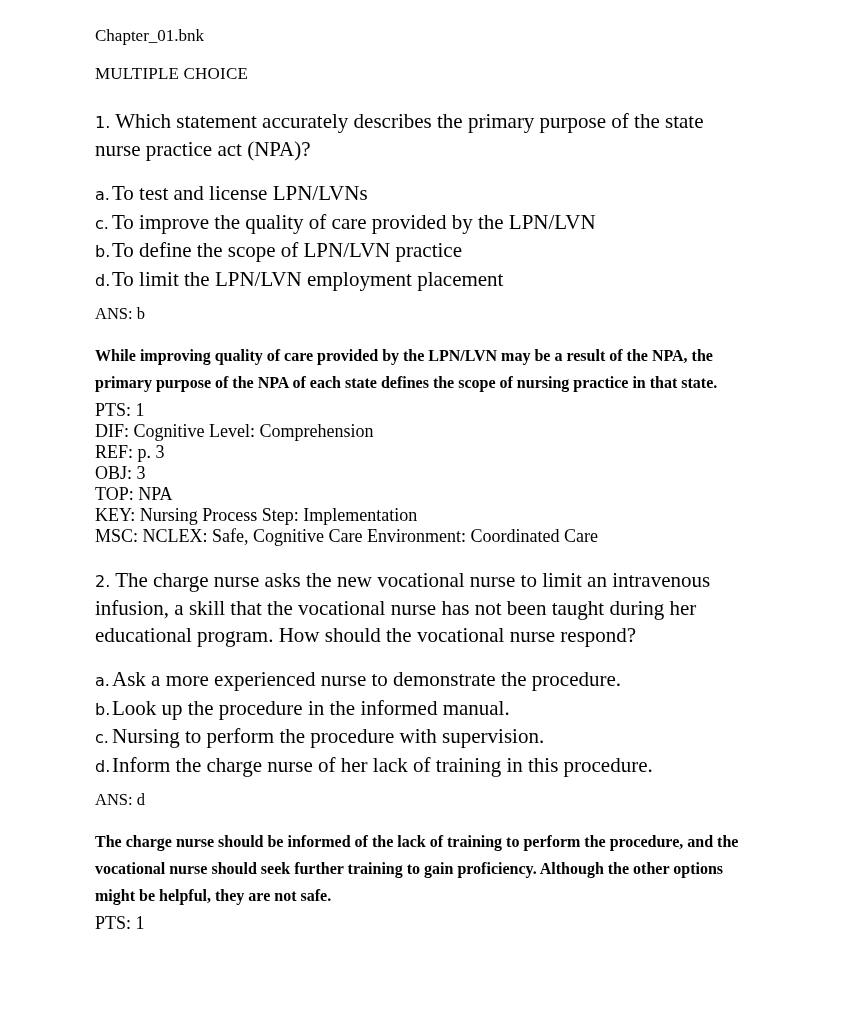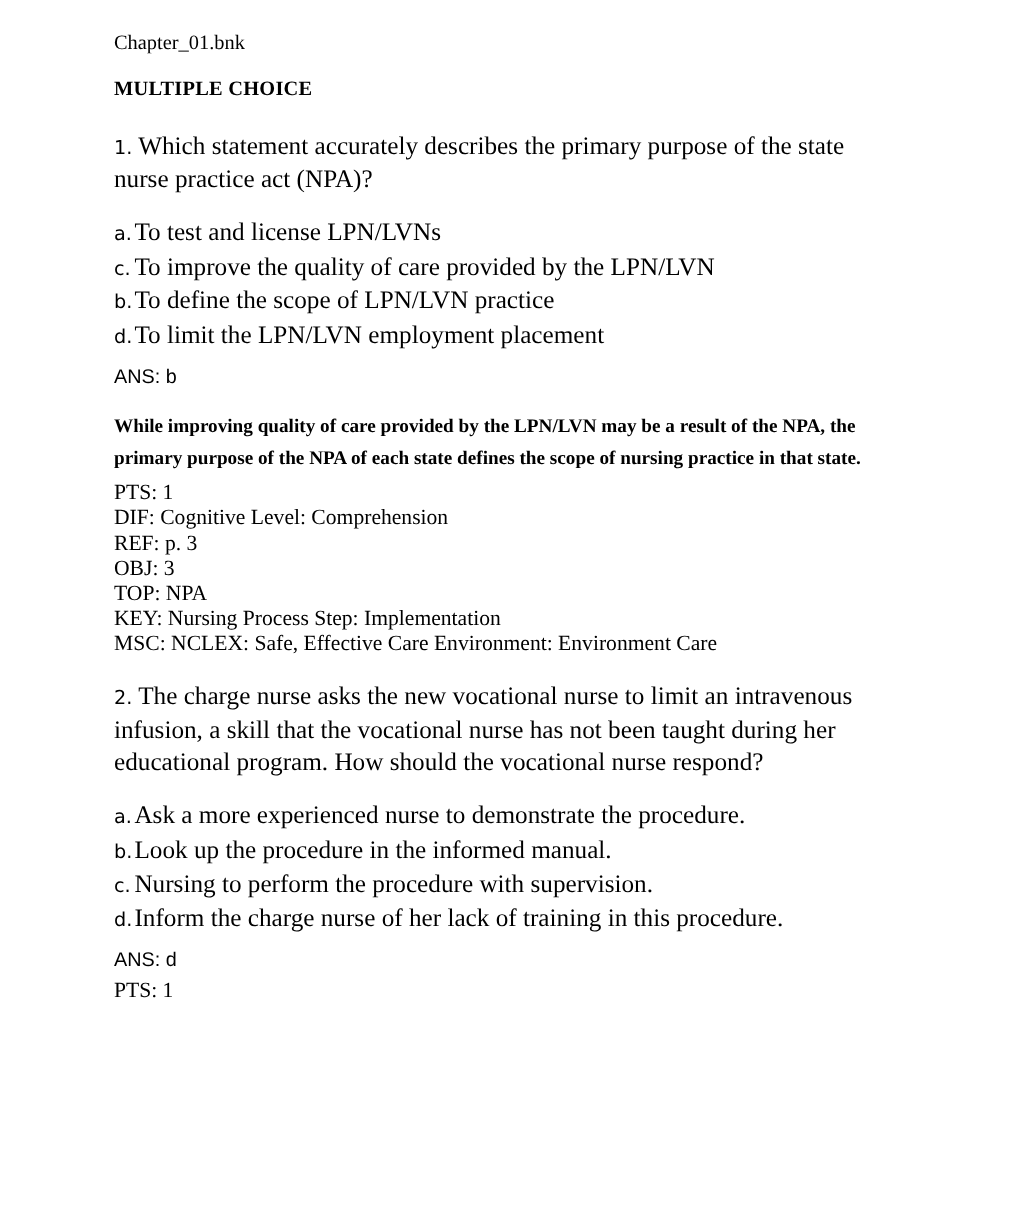--- a/index.html
+++ b/index.html
@@ -20,21 +20,21 @@
     overflow: hidden;
   }
   .filename {
     font-size: 17px;
     line-height: 20px;
     margin: 0 0 18px 0;
   }
   .section-heading {
     font-size: 17px;
     line-height: 20px;
-    font-weight: bold;
+    font-weight: normal;
     margin: 0 0 24px 0;
     letter-spacing: 0.2px;
   }
   .q-text {
     font-size: 21px;
     line-height: 27px;
     margin: 0 12px 17px 0;
   }
   .q-number {
     font-family: "DejaVu Sans", sans-serif;
@@ -47,21 +47,21 @@
     font-size: 21px;
     line-height: 26.5px;
   }
   .opt-letter {
     display: inline-block;
     width: 17px;
     font-family: "DejaVu Sans", sans-serif;
     font-size: 16px;
   }
   .ans-line {
-    font-family: Liberation Sans, sans-serif;
+    font-family: Liberation Serif, serif;
     font-size: 16.5px;
     line-height: 24px;
     margin: 0 0 3px 0;
   }
   .rationale {
     font-size: 16px;
     line-height: 27px;
     margin: 16px 0 4px 0;
     font-weight: bold;
   }
@@ -97,35 +97,36 @@
 
     <p class="rationale">While improving quality of care provided by the LPN/LVN may be a result of the NPA, the primary purpose of the NPA of each state defines the scope of nursing practice in that state.</p>
 
     <div class="meta">
       <div class="meta-line">PTS: 1</div>
       <div class="meta-line">DIF: Cognitive Level: Comprehension</div>
       <div class="meta-line">REF: p. 3</div>
       <div class="meta-line">OBJ: 3</div>
       <div class="meta-line">TOP: NPA</div>
       <div class="meta-line">KEY: Nursing Process Step: Implementation</div>
-      <div class="meta-line">MSC: NCLEX: Safe, Effective Care Environment: Environment Care</div>
+      <div class="meta-line">MSC: NCLEX: Safe, Cognitive Care Environment: Coordinated Care</div>
     </div>
   </section>
 
   <section class="question">
     <p class="q-text"><span class="q-number">2.</span> <span>The charge nurse asks the new vocational nurse to limit an intravenous infusion, a skill that the vocational nurse has not been taught during her educational program. How should the vocational nurse respond?</span></p>
 
     <div class="options">
       <div class="option"><span class="opt-letter">a.</span><span class="opt-text">Ask a more experienced nurse to demonstrate the procedure.</span></div>
       <div class="option"><span class="opt-letter">b.</span><span class="opt-text">Look up the procedure in the informed manual.</span></div>
       <div class="option"><span class="opt-letter">c.</span><span class="opt-text">Nursing to perform the procedure with supervision.</span></div>
       <div class="option"><span class="opt-letter">d.</span><span class="opt-text">Inform the charge nurse of her lack of training in this procedure.</span></div>
     </div>
 
     <div class="ans-line" style="margin-top: 8px;"><span>ANS:</span> <span>d</span></div>
 
+    <p class="rationale">The charge nurse should be informed of the lack of training to perform the procedure, and the vocational nurse should seek further training to gain proficiency. Although the other options might be helpful, they are not safe.</p>
 
     <div class="meta">
       <div class="meta-line">PTS: 1</div>
     </div>
   </section>
 
 </div>
 
 </body></html>

